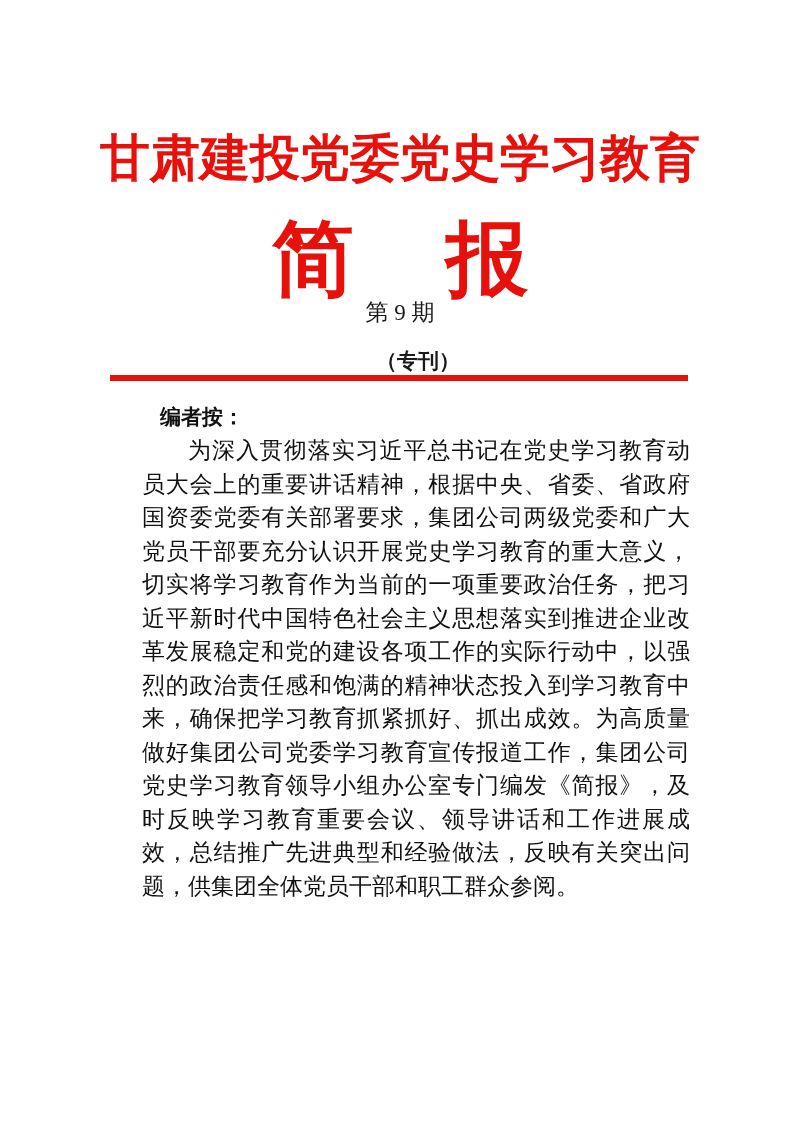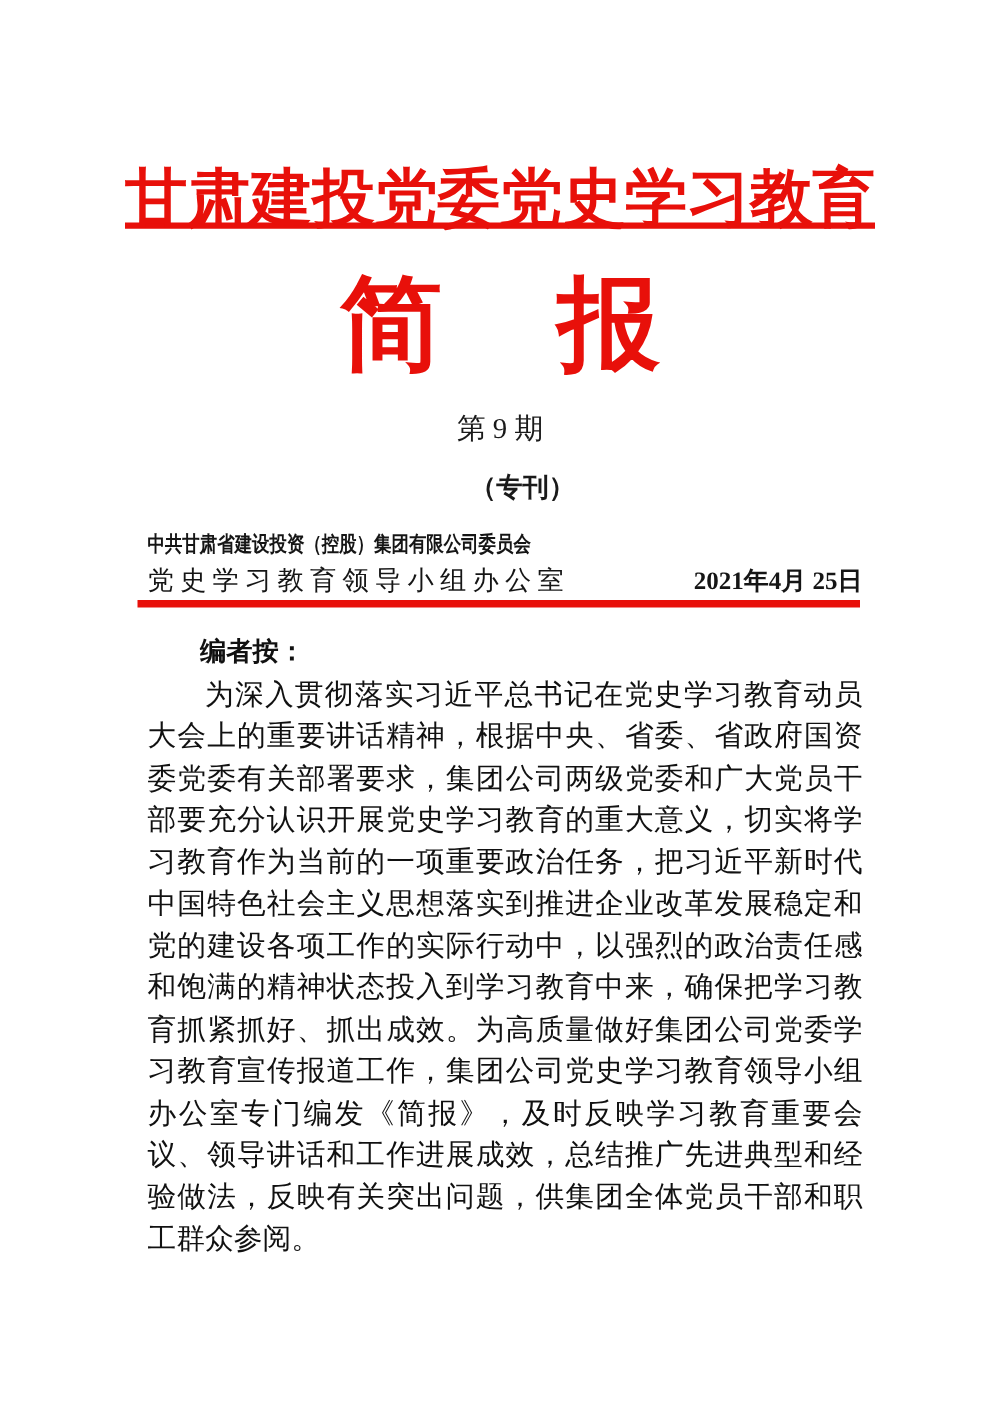--- a/index.html
+++ b/index.html
@@ -17,35 +17,33 @@
     margin:0;
     padding-top:132px;
     text-align:center;
     font-family:"Liberation Sans", sans-serif;
     font-weight:bold;
     font-size:50px;
     line-height:1.06;
     color:#e8100a;
     letter-spacing:0;
     white-space:nowrap;
-    text-decoration:underline;
   }
   .bulletin-title{
     margin-top:34px;
     display:flex;
     justify-content:center;
     gap:92px;
     color:#e8100a;
     font-weight:bold;
     font-size:82px;
     line-height:1.0;
     font-family:"Liberation Serif", serif;
   }
   .issue-no{
-    margin-top:30px;
     text-align:center;
     font-size:23px;
     line-height:1.0;
     color:#1a1a1a;
   }
   .issue-type{
     margin-top:26px;
     text-align:center;
     font-size:21px;
     line-height:1.0;
@@ -109,47 +107,41 @@
     color:#111111;
   }
   .note-body{
     margin-top:7px;
     font-size:23px;
     line-height:33.5px;
     text-align:justify;
     text-indent:2em;
     color:#111111;
     font-family:"Liberation Serif", serif;
+    margin-left:24px;
   }
 </style>
 </head>
 <body>
 
 <div class="page">
 
   <div class="org-title">甘肃建投党委党史学习教育</div>
 
   <div class="bulletin-title">
     <span>简</span>
     <span>报</span>
   </div>
 
   <div class="issue-no">第 9 期</div>
 
   <div class="issue-type">（专刊）</div>
 
   <div class="content">
 
-    <div class="publisher">
-      <div class="committee-line">中共甘肃省建设投资（控股）集团有限公司委员会</div>
-      <div class="office-row">
-        <span class="office-line">党史学习教育领导小组办公室</span>
-        <span class="date-line">2021年4月 25日</span>
-      </div>
-    </div>
 
     <div class="red-rule"></div>
 
     <div class="note-heading">编者按：</div>
 
     <div class="note-body">为深入贯彻落实习近平总书记在党史学习教育动员大会上的重要讲话精神，根据中央、省委、省政府国资委党委有关部署要求，集团公司两级党委和广大党员干部要充分认识开展党史学习教育的重大意义，切实将学习教育作为当前的一项重要政治任务，把习近平新时代中国特色社会主义思想落实到推进企业改革发展稳定和党的建设各项工作的实际行动中，以强烈的政治责任感和饱满的精神状态投入到学习教育中来，确保把学习教育抓紧抓好、抓出成效。为高质量做好集团公司党委学习教育宣传报道工作，集团公司党史学习教育领导小组办公室专门编发《简报》，及时反映学习教育重要会议、领导讲话和工作进展成效，总结推广先进典型和经验做法，反映有关突出问题，供集团全体党员干部和职工群众参阅。</div>
 
   </div>
 </div>
 

